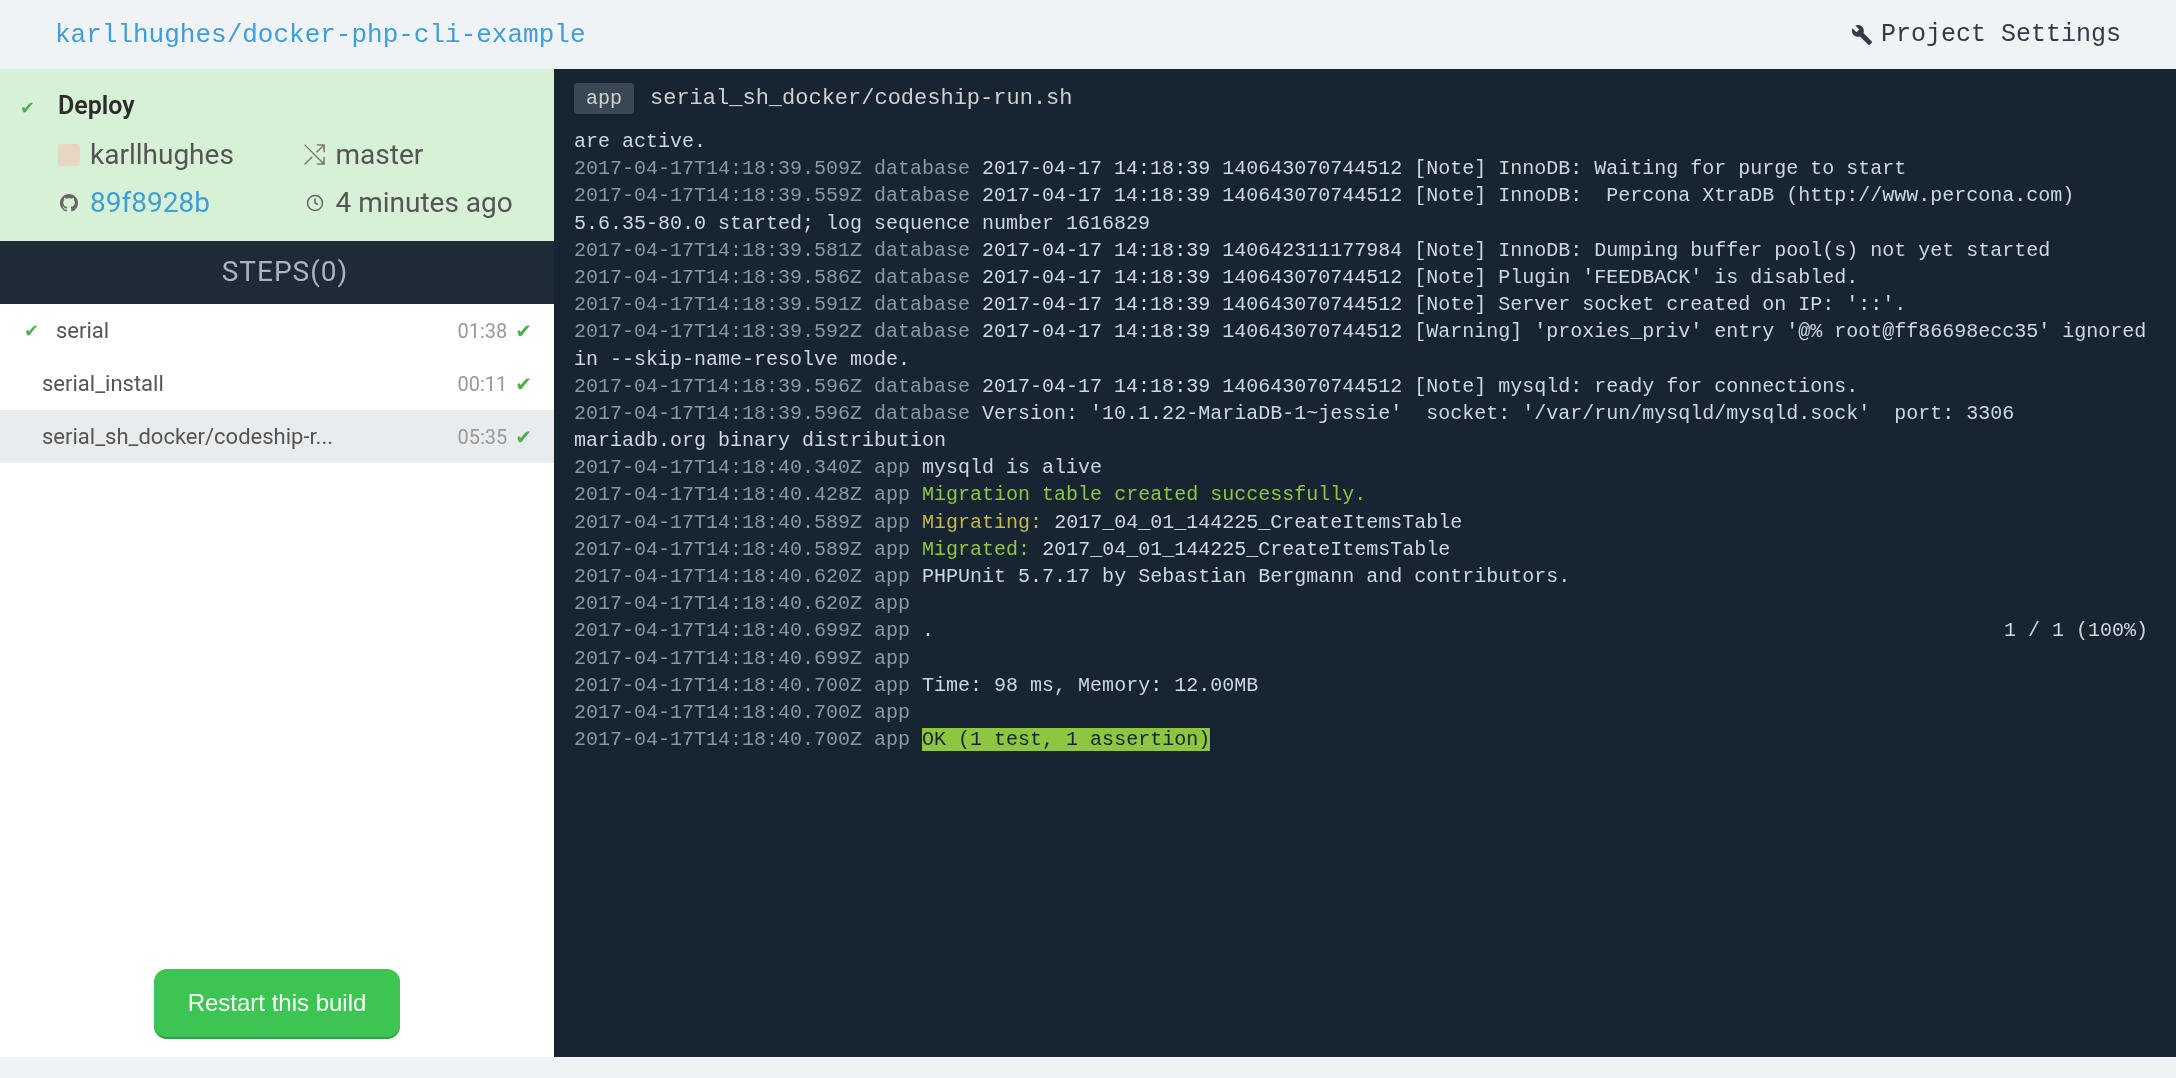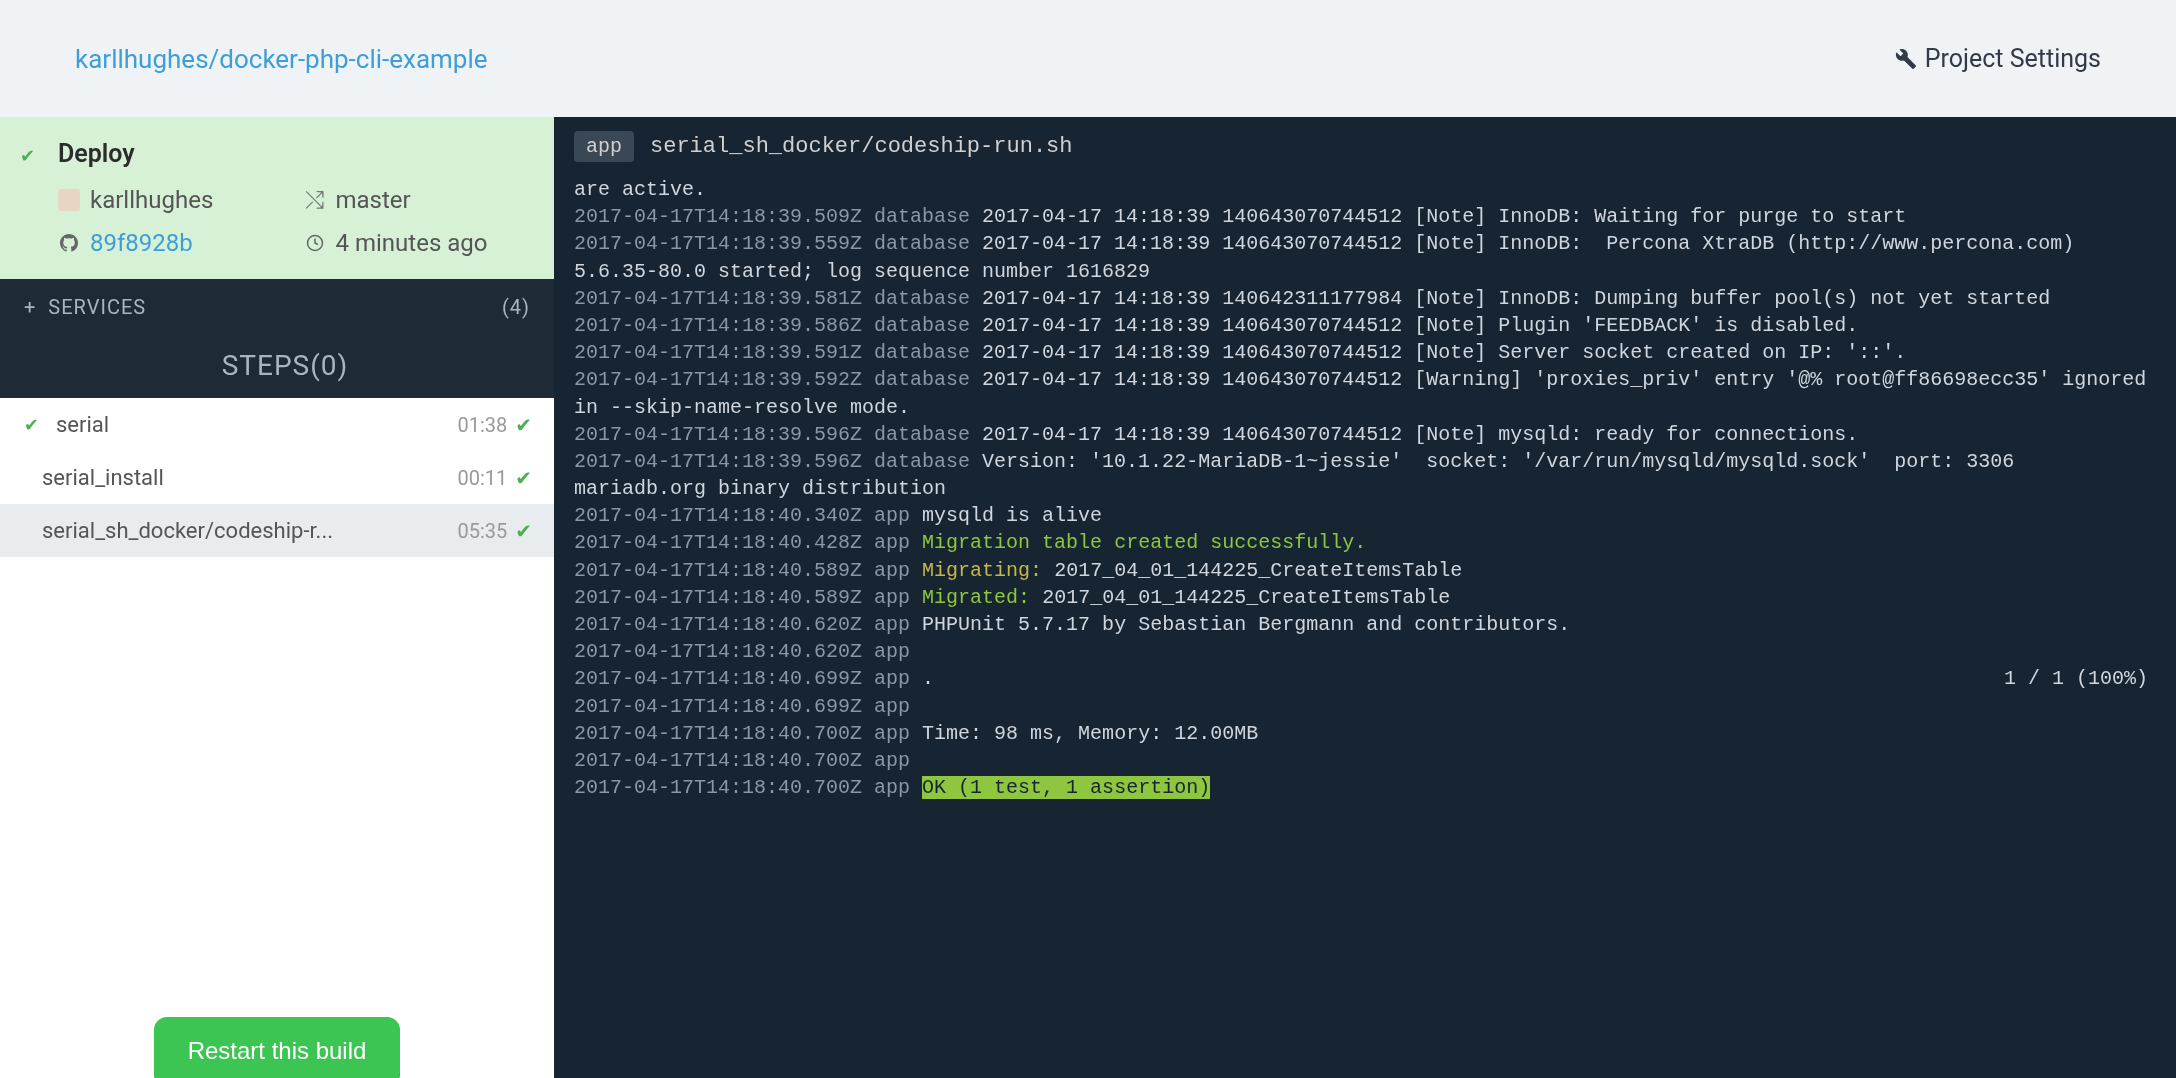--- a/index.html
+++ b/index.html
@@ -1,41 +1,42 @@
 <!DOCTYPE html>
 <html><head>
   <meta charset="utf-8">
   <style>
     * { margin: 0; padding: 0; box-sizing: border-box; }
     body { font-family: -apple-system, BlinkMacSystemFont, "Segoe UI", Roboto, sans-serif; background: #f0f3f5; height: 1078px; width: 2176px; overflow: hidden; }
     
     .top-bar {
-      height: 117px;
+      height: 69px;
       background: #f0f3f5;
       display: flex;
       justify-content: space-between;
       align-items: center;
-      padding: 0 75px;
+      padding: 0 55px;
+      font-family: Liberation Mono, monospace;
     }
     .repo-link { color: #3d9ed9; font-size: 26px; text-decoration: none; }
     .project-settings { color: #313a47; font-size: 25px; display: flex; align-items: center; gap: 8px; cursor: pointer; }
     .wrench-icon { width: 22px; height: 22px; }
     
     .main-area { display: flex; height: calc(100% - 90px); }
     
     .sidebar { width: 554px; display: flex; flex-direction: column; }
     
     .deploy-card {
       background: #d7f1d6;
       padding: 22px 20px 22px 58px;
       position: relative;
     }
     .deploy-title { font-size: 25px; font-weight: 600; color: #2c2c2c; margin-bottom: 18px; }
     .deploy-check { position: absolute; left: 20px; top: 28px; color: #4caf50; font-size: 18px; }
-    .deploy-meta { display: grid; grid-template-columns: 1fr 1fr; row-gap: 14px; font-size: 24px; color: #555; gap: 15px; }
+    .deploy-meta { display: grid; grid-template-columns: 1fr 1fr; row-gap: 14px; font-size: 28px; color: #555; gap: 15px; }
     .deploy-meta-item { display: flex; align-items: center; gap: 10px; }
     .deploy-meta-item .icon { width: 22px; height: 22px; color: #777; display: flex; align-items: center; justify-content: center; }
     .commit-link { color: #3d9ed9; }
     .avatar { width: 22px; height: 22px; background: #e8d5c4; border-radius: 3px; display: inline-block; }
     
     .services-header {
       background: #1e2a36;
       color: #aab4c0;
       padding: 16px 24px;
       font-size: 20px;
@@ -174,24 +175,20 @@
             <svg viewBox="0 0 24 24" width="18" height="18" fill="none" stroke="#666" stroke-width="2">
                 <circle cx="12" cy="12" r="10"></circle>
                 <polyline points="12 6 12 12 16 14"></polyline>
               </svg>
           </span>
           <span>4 minutes ago</span>
         </div>
       </div>
     </div>
 
-    <div class="services-header">
-      <span><span class="plus-icon">+</span><span>SERVICES</span></span>
-      <span>(4)</span>
-    </div>
 
     <div class="steps-header">
       <span>STEPS</span>
       <span>(0)</span>
     </div>
 
     <div class="step-row">
       <span class="step-check-left">✔</span>
       <span>serial</span>
       <span class="step-right">

